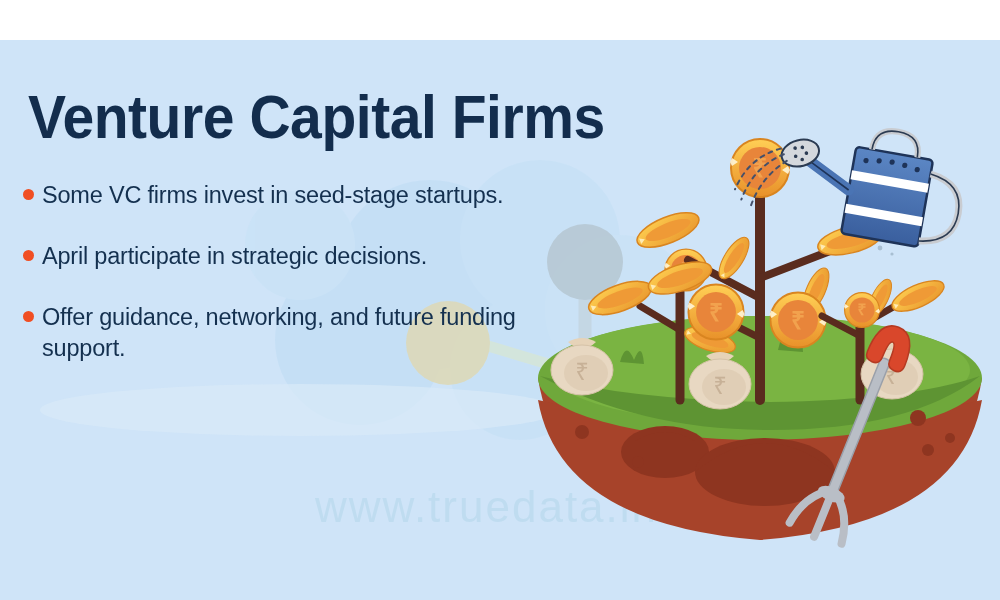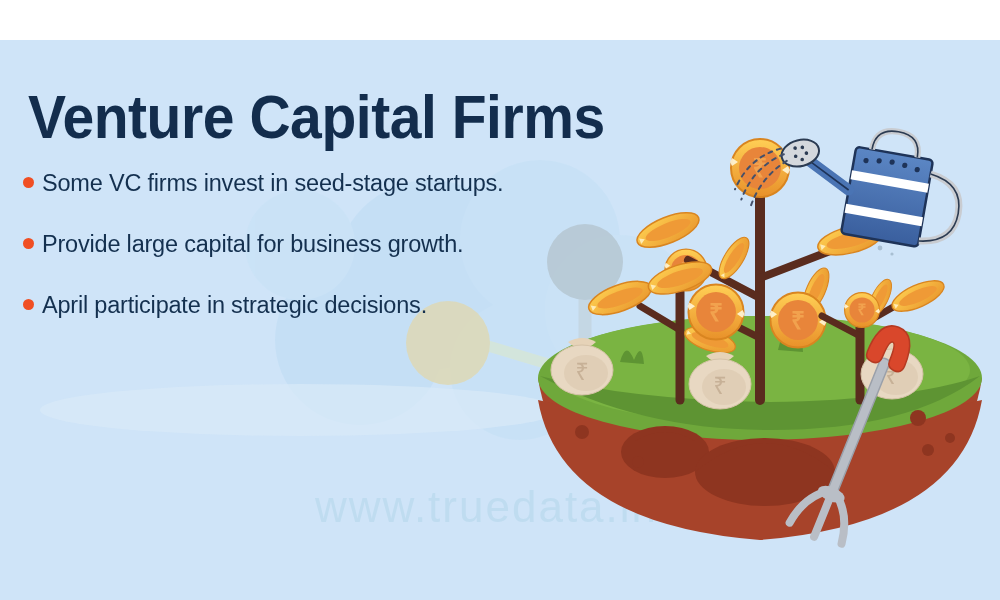--- a/index.html
+++ b/index.html
@@ -37,21 +37,21 @@
     letter-spacing: -0.5px;
     transform: scaleX(0.92);
     transform-origin: left top;
     white-space: nowrap;
   }
 
   
   #bullets {
     position: absolute;
     left: 22px;
-    top: 128px;
+    top: 140px;
     width: 560px;
   }
   .bullet-row {
     position: relative;
     padding-left: 20px;
     margin-bottom: 30px;
   }
   .bullet-dot {
     position: absolute;
     left: 1px;
@@ -123,25 +123,25 @@
 
   <div id="title">Venture Capital Firms</div>
 
   <div id="bullets">
     <div class="bullet-row">
       <span class="bullet-dot"></span>
       <span class="bullet-text">Some VC firms invest in seed-stage startups.</span>
     </div>
     <div class="bullet-row">
       <span class="bullet-dot"></span>
-      <span class="bullet-text">Provide large capital for business growth.</span>
+      <span class="bullet-text">April participate in strategic decisions.</span>
     </div>
     <div class="bullet-row">
       <span class="bullet-dot"></span>
-      <span class="bullet-text">April participate in strategic decisions.</span>
+      <span class="bullet-text">Offer guidance, networking, and future funding support.</span>
     </div>
   </div>
 
   <div id="watermark">www.truedata.in</div>
 
   <div id="illustration">
     <svg width="480" height="460" viewBox="0 0 480 460">
       <defs>
         <linearGradient id="coinRim" x1="0" y1="0" x2="0" y2="1">
           <stop offset="0%" stop-color="#ffcf55"></stop>

